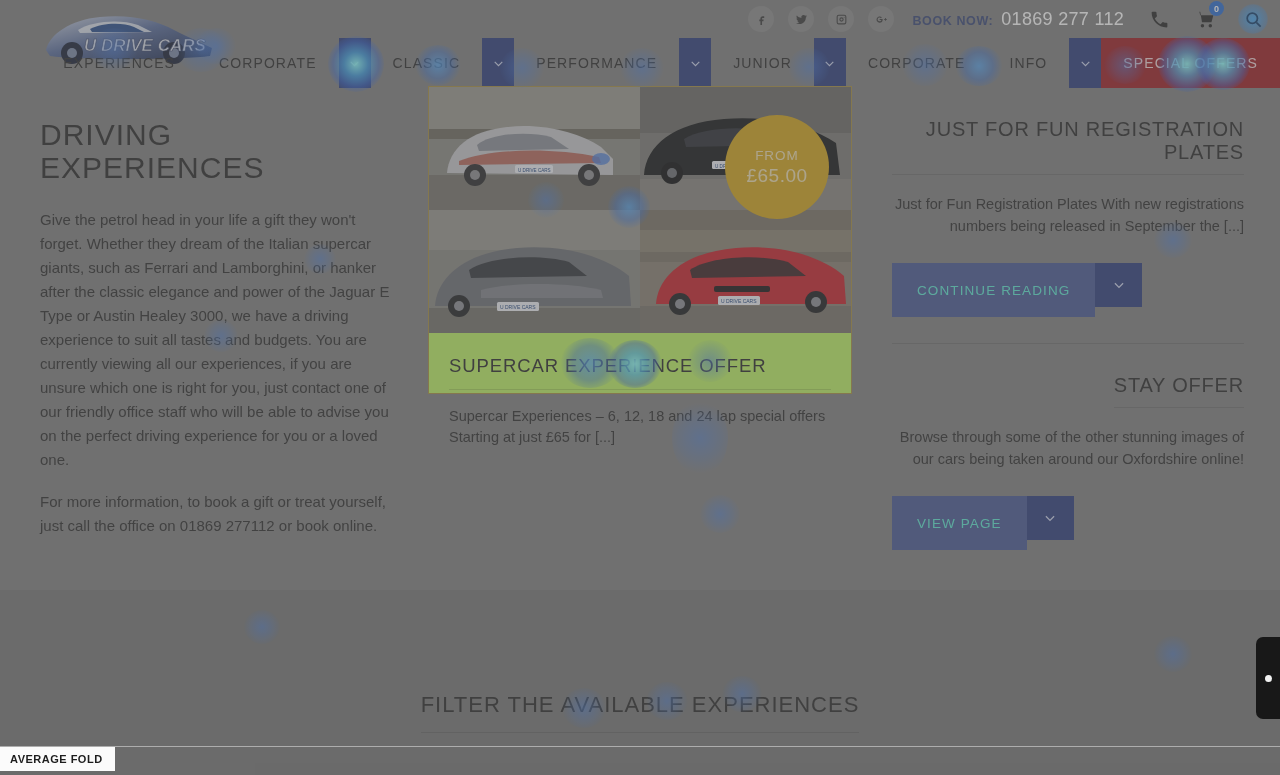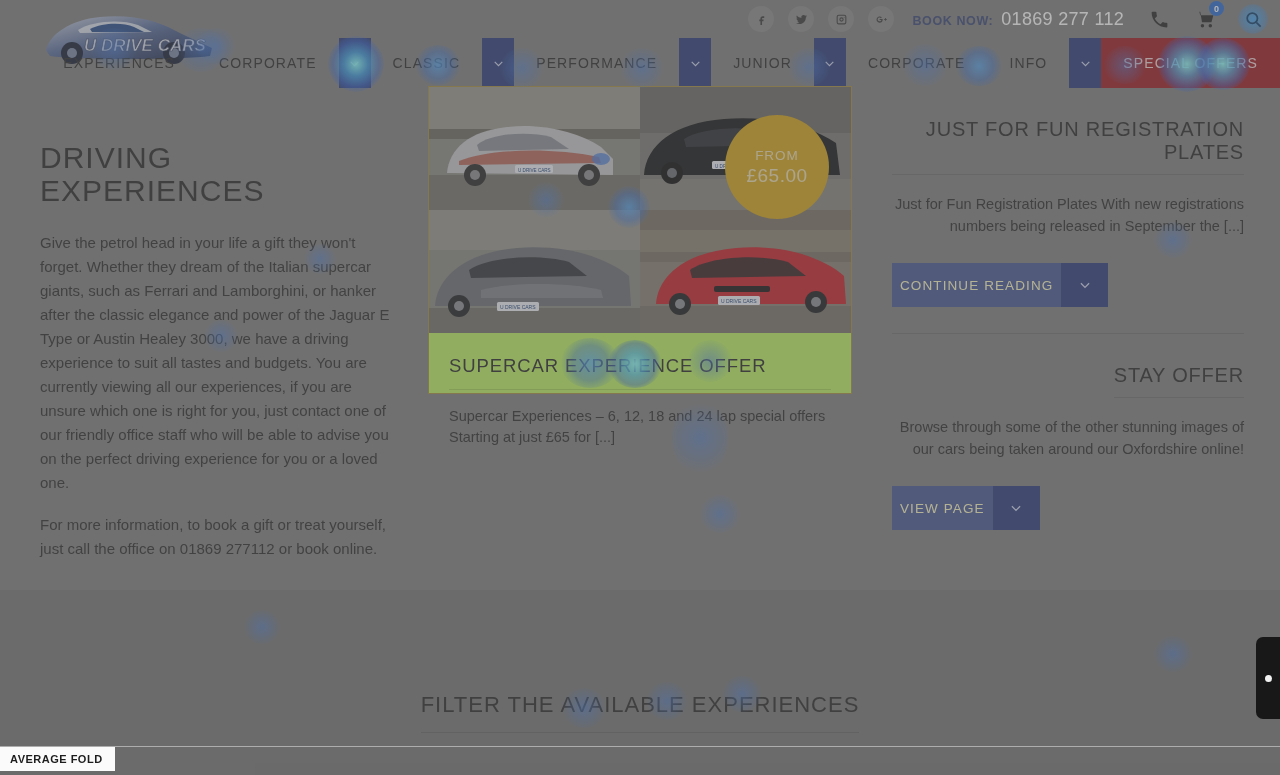--- a/index.html
+++ b/index.html
@@ -65,21 +65,21 @@
   .nav-special {
     background:#9e1f26; color:#f0d6d8; display:flex;align-items:center;
     padding:0 22px; font-size:14px; letter-spacing:1.1px; white-space:nowrap;
   }
 
   
   .logo { position:absolute; left:34px; top:8px; width:185px; height:62px; }
   .logo svg { width:185px; height:62px; }
 
   
-  .left-col { position:absolute; left:40px; top:118px; width:352px;margin-top:23px; }
+  .left-col { position:absolute; left:40px; top:118px; width:352px; }
   h1.page-title {
     font-size: 30px; font-weight: 400; letter-spacing: 1px;
     color:#2b2b2b; margin-bottom: 24px; line-height:1.1;
   }
   .body-p {
     font-size:15px; line-height:24px; color:#2e2e2e; margin-bottom:18px;
   }
 
   
   .card {
@@ -113,22 +113,22 @@
   .widget + .widget { border-top:1px solid rgba(0,0,0,0.12); padding-top:30px; }
   .widget h2 {
     font-size:20px; font-weight:400; letter-spacing:.8px; color:#2b2b2b;
     padding-bottom:10px; border-bottom:1px solid rgba(0,0,0,0.13); margin-bottom:18px;
     display:inline-block;
   }
   .widget .w-title-wrap { display:block; }
   .widget p { font-size:14.5px; line-height:22px; color:#2e2e2e; }
   .btn-group { display:flex; margin-top:26px; width:max-content; }
   .btn-main {
-    background:#4a5a95; color:#fef9c3; font-size:13.5px; letter-spacing:1.1px;
-    padding:0 8px; height:44px; display:flex; align-items:center;
+    background:#4a5a95; color:#5eead4; font-size:13.5px; letter-spacing:1.1px;
+    padding:0 25px; height:54px; display:flex; align-items:center;
   }
   .btn-caret {
     background:#2e3f7f; width:47px; height:44px;
     display:flex;align-items:center;justify-content:center;
   }
   .btn-caret svg { width:14px;height:14px;stroke:#cfd6ef;stroke-width:2.2;fill:none; }
 
   
   .lower {
     position:absolute; left:0; top:590px; width:1280px; height:185px;

